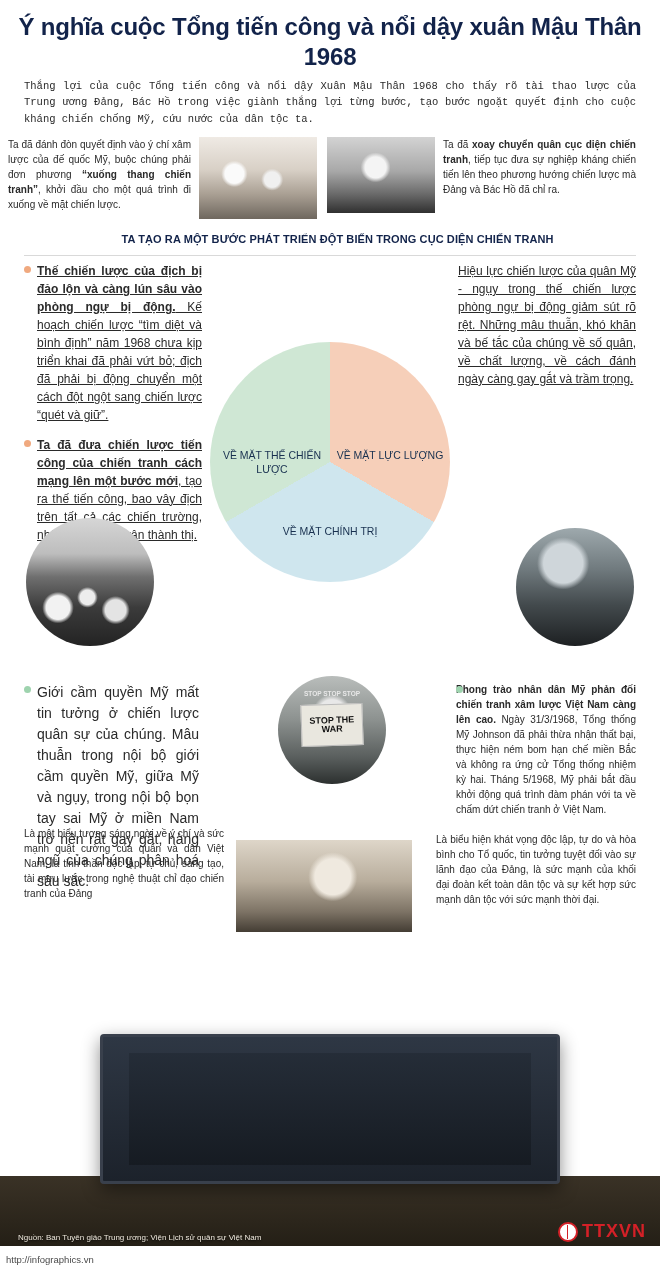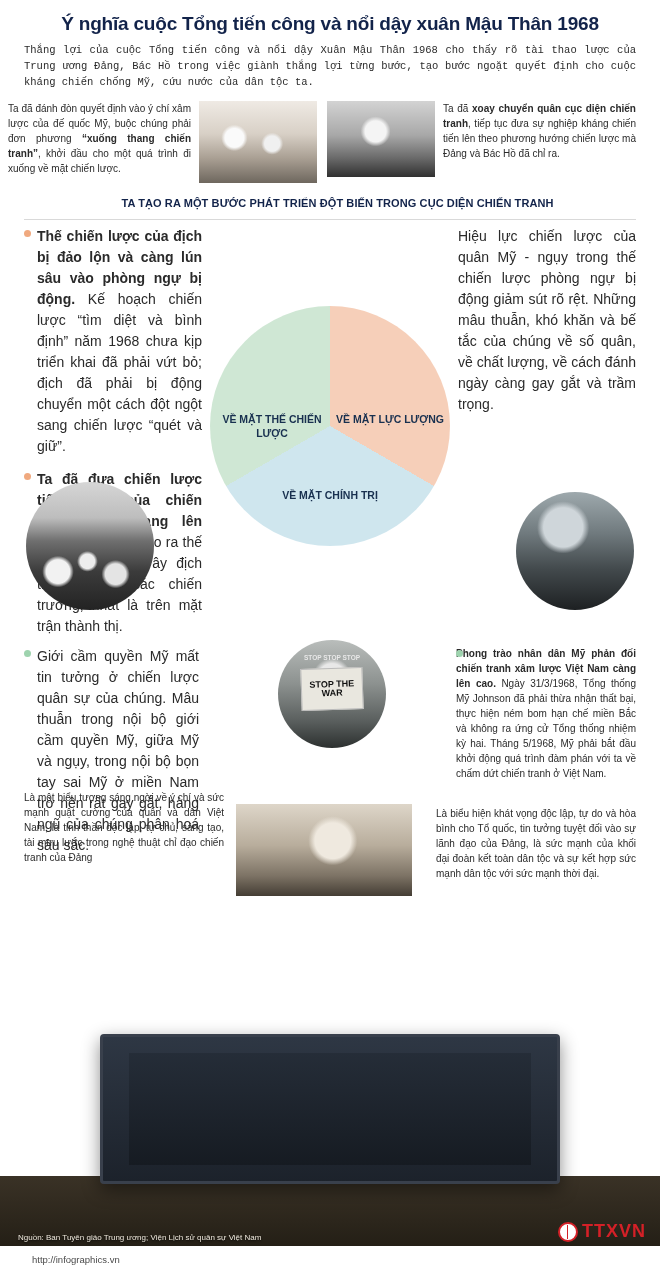--- a/index.html
+++ b/index.html
@@ -13,21 +13,21 @@
     height: 1272px;
     position: relative;
     background: #ffffff;
     overflow: hidden;
   }
 
   
   .title {
     text-align: center;
     color: #12234a;
-    font-size: 19px;
+    font-size: 24px;
     font-weight: bold;
     line-height: 1.25;
     padding: 12px 18px 6px 18px;
     letter-spacing: -0.2px;
   }
   .subtitle {
     padding: 0 24px;
     font-size: 10.5px;
     line-height: 1.55;
     color: #2a2a2a;
@@ -134,37 +134,38 @@
     background: conic-gradient(
       #f6cfb9 0deg 120deg,
       #cfe6ee 120deg 240deg,
       #cfe7d4 240deg 360deg
     );
     position: relative;
   }
   .pie-lbl {
     position: absolute;
     font-size: 10.5px;
-    font-weight: bold;
+    font-weight: normal;
     color: #18304f;
     text-align: center;
     line-height: 1.35;
     width: 112px;
   }
   .pie-lbl.l1 { left: 6px;  top: 106px; }
   .pie-lbl.l2 { left: 124px; top: 106px; }
   .pie-lbl.l3 { left: 64px;  top: 182px; }
 
   .col-left, .col-right {
     position: absolute;
     width: 178px;
-    font-size: 14px;
+    font-size: 12px;
     line-height: 1.5;
     color: #2a2a2a;
     text-align: justify;
+    text-decoration: underline;
   }
   .col-left { left: 24px; }
   .col-right { right: 24px; }
 
   .bullet-item {
     position: relative;
     padding-left: 13px;
     margin-bottom: 12px;
   }
   .bullet-item::before {
@@ -209,21 +210,21 @@
   .bottom-pair {
     position: relative;
     padding: 4px 24px 0 24px;
     height: 110px;
   }
   .bottom-pair .bp-left {
     position: absolute; left: 24px; top: 0; width: 200px;
     font-size: 10px; line-height: 1.5; color: #2a2a2a; text-align: justify;
   }
   .bottom-pair .bp-right {
-    position: absolute; right: 24px; top: 16px; width: 200px;
+    position: absolute; right: 24px; top: 6px; width: 200px;
     font-size: 10px; line-height: 1.5; color: #2a2a2a; text-align: justify;
   }
   .bp-photo {
     position: absolute;
     left: 236px; top: 14px;
     width: 176px; height: 92px;
   }
 
   
   .hero {
@@ -274,21 +275,21 @@
     color: #efe9dd;
     text-shadow: 0 1px 2px rgba(0,0,0,.8);
   }
   .footer {
     position: absolute;
     left: 0; right: 0; bottom: 0;
     height: 26px;
     background: #ffffff;
     display: flex;
     align-items: center;
-    padding-left: 32px;
+    padding-left: 6px;
   }
   .footer-url {
     font-size: 9.5px;
     color: #4a4a4a;
   }
   .logo {
     position: absolute;
     right: 14px;
     bottom: 30px;
     display: flex;

